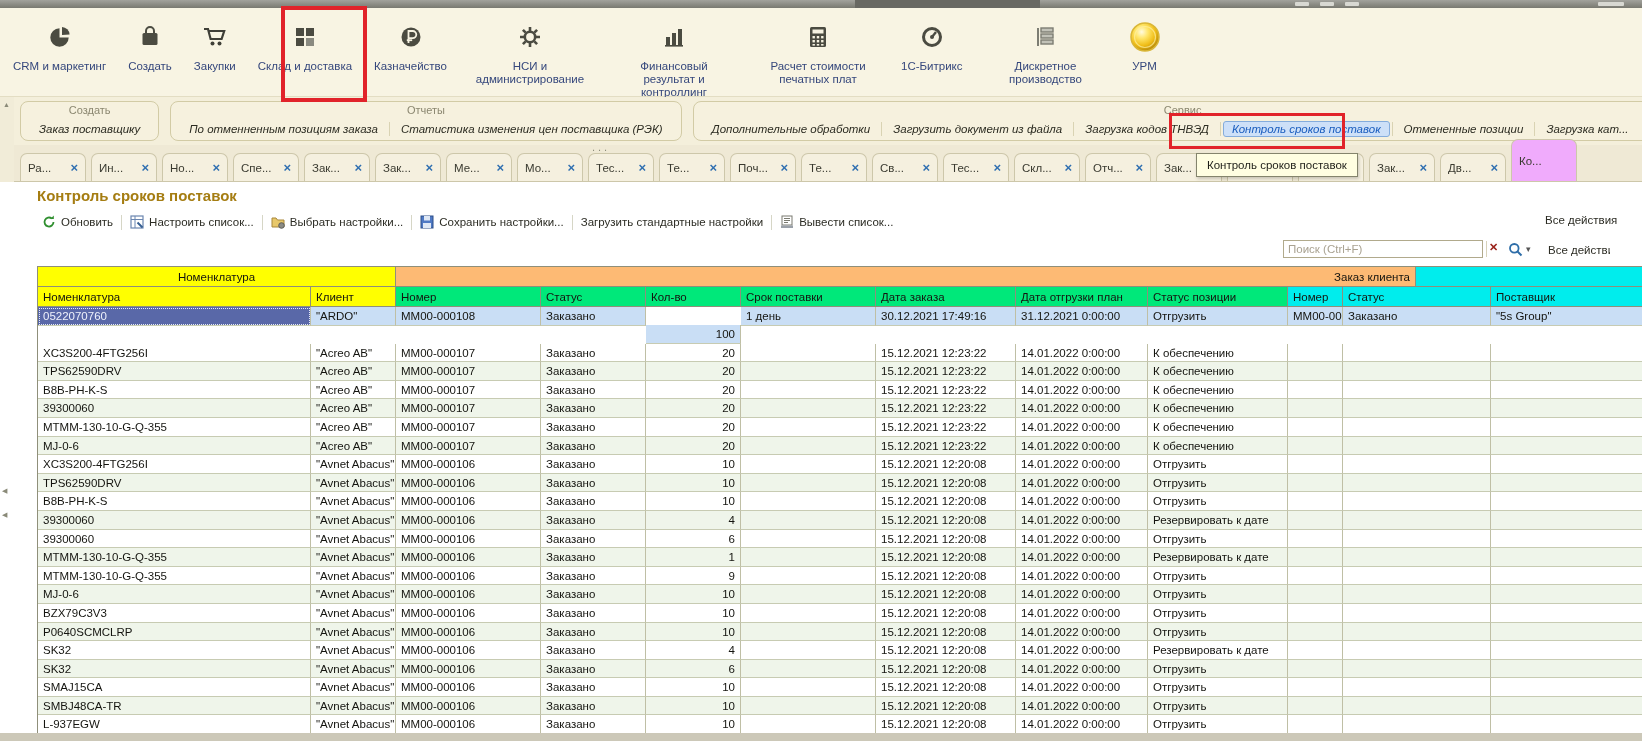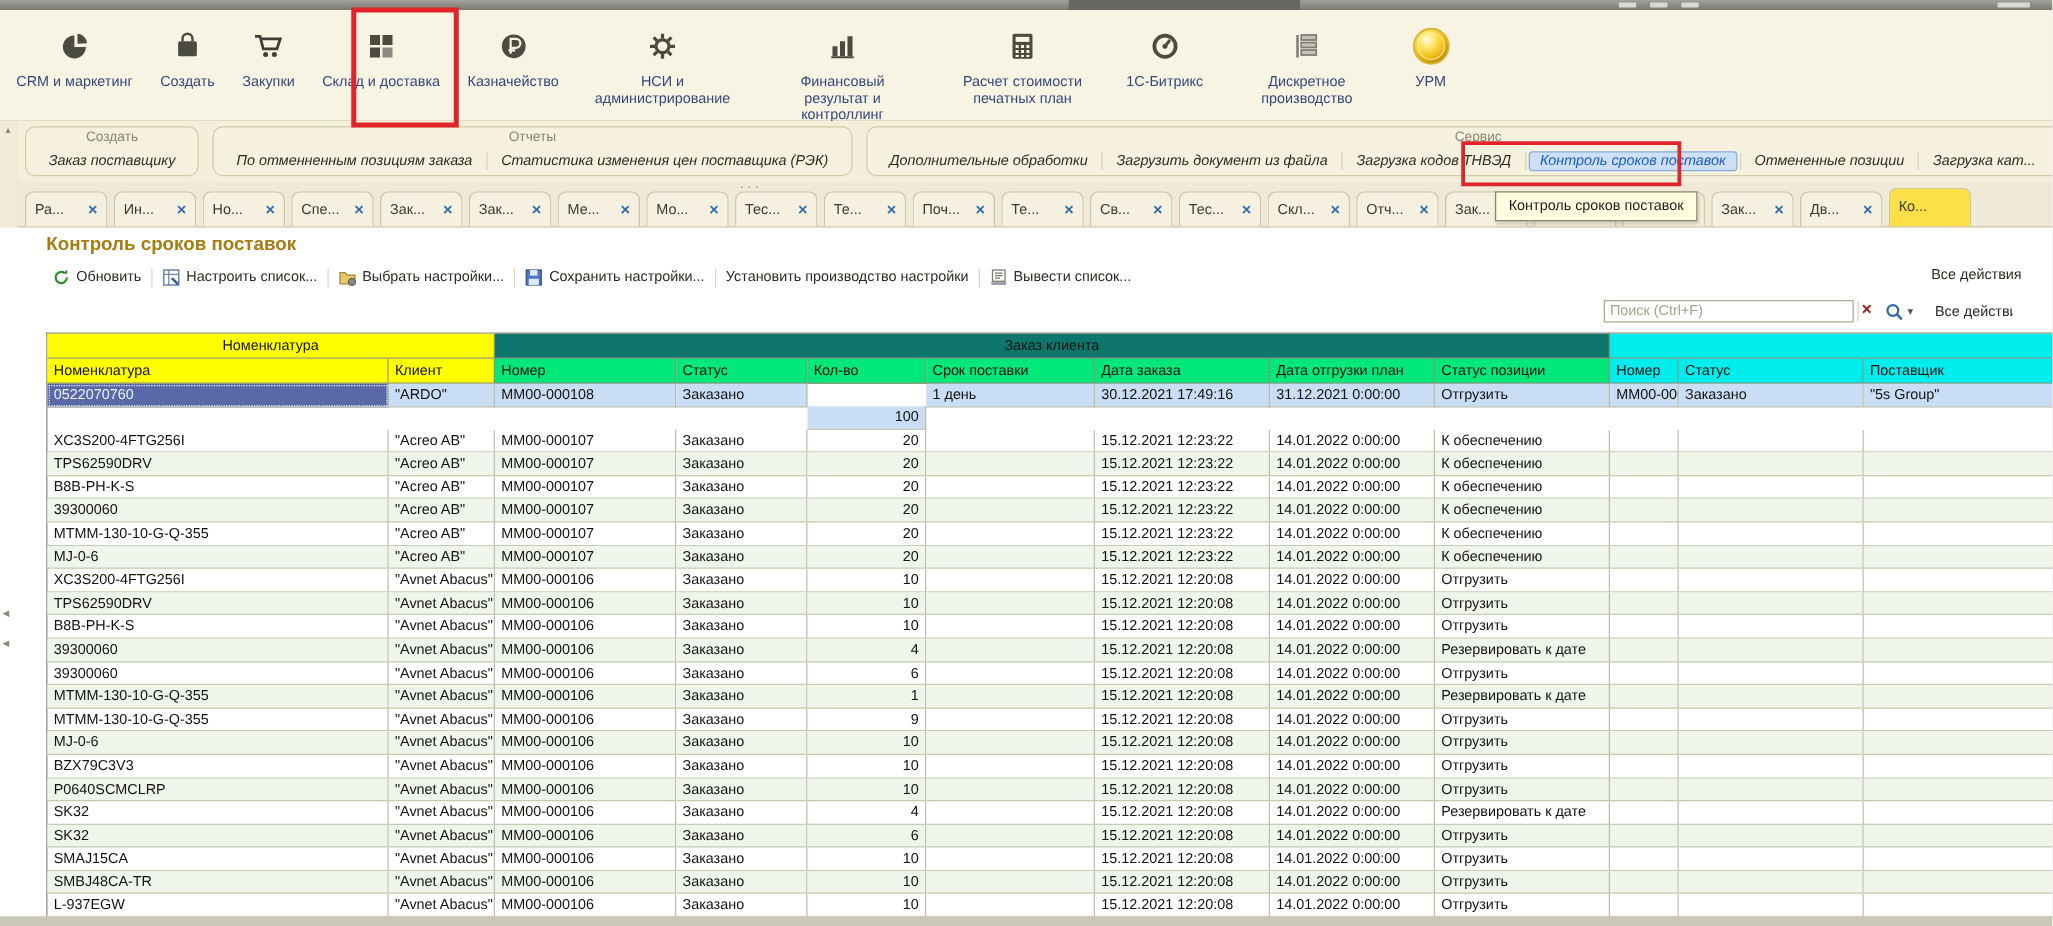--- a/index.html
+++ b/index.html
@@ -29,21 +29,21 @@
   .rbtn.selected{background:#cde0f8;border:1px solid #84acdc;border-radius:3px;color:#1a5dbe;padding:1px 8px;}
   .rsep{width:1px;height:14px;background:#d9d3b3;margin:0 2px;flex:0 0 auto;}
   .rarrow{width:15px;height:15px;border-radius:50%;border:1px solid #bcb493;background:#f3edd6;
           color:#6b6b5a;font-size:9px;line-height:15px;text-align:center;margin-left:8px;cursor:pointer;}
   
   #tabbar{position:absolute;left:14px;top:145px;width:1628px;height:37px;background:#efe9d5;
           border-bottom:1px solid #cdc7aa;display:flex;align-items:flex-end;padding-left:6px;box-sizing:border-box;}
   .tab{box-sizing:border-box;width:66px;height:28px;display:flex;align-items:center;justify-content:space-between;
        padding:0 7px;background:#f5f0df;border:1px solid #cdc7aa;border-bottom:none;border-radius:7px 7px 0 0;
        margin-right:5px;color:#3a3a30;white-space:nowrap;cursor:pointer;flex:0 0 auto;}
-  .tab.active{background:#fde047;height:31px;}
+  .tab.active{background:#f0abfc;height:42px;}
   .tab .x{color:#2f6fb0;font-weight:bold;font-size:13px;line-height:13px;}
   .tab .chev{color:#2f6fb0;font-weight:bold;font-size:11px;}
   #tab-dots{position:absolute;left:592px;top:141px;color:#8d8d7c;font-size:11px;letter-spacing:3px;}
   #tab-tooltip{position:absolute;left:1196px;top:153px;height:22px;line-height:22px;padding:0 10px;
                background:#fffee1;border:1px solid #84846c;color:#1e1e18;z-index:30;white-space:nowrap;
                box-shadow:1px 2px 3px rgba(0,0,0,.18);}
   
   #page-title{position:absolute;left:37px;top:187px;font-size:15px;font-weight:bold;color:#a57d12;}
   #toolbar{position:absolute;left:35px;top:211px;height:22px;display:flex;align-items:center;}
   .tbtn{display:flex;align-items:center;gap:5px;padding:2px 7px;white-space:nowrap;cursor:pointer;}
@@ -171,21 +171,21 @@
               <rect x="13.1" y="11" width="2.4" height="2.4"></rect>
               <rect x="4.5" y="15" width="2.4" height="2.4"></rect>
               <rect x="8.8" y="15" width="2.4" height="2.4"></rect>
               <rect x="13.1" y="15" width="2.4" height="2.4"></rect>
               <rect x="4.5" y="19" width="2.4" height="1.6"></rect>
               <rect x="8.8" y="19" width="2.4" height="1.6"></rect>
               <rect x="13.1" y="19" width="2.4" height="1.6"></rect>
             </g>
           </svg>
         </span>
-        <span class="section-label">Расчет стоимости печатных план</span>
+        <span class="section-label">Расчет стоимости печатных плат</span>
       </div>
       <div class="section-item">
         <span class="section-icon">
           <svg width="24" height="24" viewBox="0 0 24 24">
             <circle cx="12" cy="12" r="8.5" fill="none" stroke="#4b4b41" stroke-width="3"></circle>
             <path d="M12 12l4-5" stroke="#4b4b41" stroke-width="2.4" fill="none"></path>
             <circle cx="12" cy="12" r="2" fill="#4b4b41"></circle>
           </svg>
         </span>
         <span class="section-label">1С-Битрикс</span>
@@ -391,21 +391,21 @@
           <svg width="14" height="14" viewBox="0 0 14 14">
             <rect x="1" y="1" width="12" height="12" fill="#4f79c4" stroke="#2d4f88"></rect>
             <rect x="4" y="1" width="6" height="4.5" fill="#dfe8f5"></rect>
             <rect x="3" y="8" width="8" height="5" fill="#dfe8f5"></rect>
           </svg>
         </span>
         <span>Сохранить настройки...</span>
       </span>
       <span class="tsep"></span>
       <span class="tbtn">
-        <span>Установить производство настройки</span>
+        <span>Загрузить стандартные настройки</span>
       </span>
       <span class="tsep"></span>
       <span class="tbtn">
         <span class="ticon">
           <svg width="14" height="14" viewBox="0 0 14 14">
             <rect x="2" y="1" width="10" height="9" fill="#fff" stroke="#7a7a70"></rect>
             <path d="M4 3.5h6M4 5.5h6M4 7.5h4" stroke="#7a7a70"></path>
             <rect x="1" y="10.5" width="12" height="2.5" fill="#9aa0a8"></rect>
           </svg>
         </span>
@@ -421,21 +421,21 @@
         <circle cx="6.3" cy="6.3" r="4.3" fill="none" stroke="#2d6da8" stroke-width="1.8"></circle>
         <path d="M9.5 9.5l4 4" stroke="#2d6da8" stroke-width="2"></path>
       </svg>
   </span>
   <span id="search-mag-arrow">▾</span>
   <div id="all-actions-2" class="all-actions">Все действия</div>
 
   <div id="grid">
       <div class="trow">
         <div class="cell group-cell" style="width: 358px; background: rgb(255, 255, 0);">Номенклатура</div>
-        <div class="cell group-cell" style="width: 892px; background: #0f766e;">Заказ клиента</div>
+        <div class="cell group-cell" style="width: 1020px; background: #fdba74; text-align: right;">Заказ клиента</div>
         <div class="cell group-cell" style="width: 371px; background: rgb(0, 237, 237);"></div>
       </div>
       <div class="trow">
         <div class="cell head-cell" style="width: 273px; background: rgb(255, 255, 0);">Номенклатура</div>
         <div class="cell head-cell" style="width: 85px; background: rgb(255, 255, 0);">Клиент</div>
         <div class="cell head-cell" style="width: 145px; background: rgb(0, 232, 122);">Номер</div>
         <div class="cell head-cell" style="width: 105px; background: rgb(0, 232, 122);">Статус</div>
         <div class="cell head-cell" style="width: 95px; background: rgb(0, 232, 122);">Кол-во</div>
         <div class="cell head-cell" style="width: 135px; background: rgb(0, 232, 122);">Срок поставки</div>
         <div class="cell head-cell" style="width: 140px; background: rgb(0, 232, 122);">Дата заказа</div>

